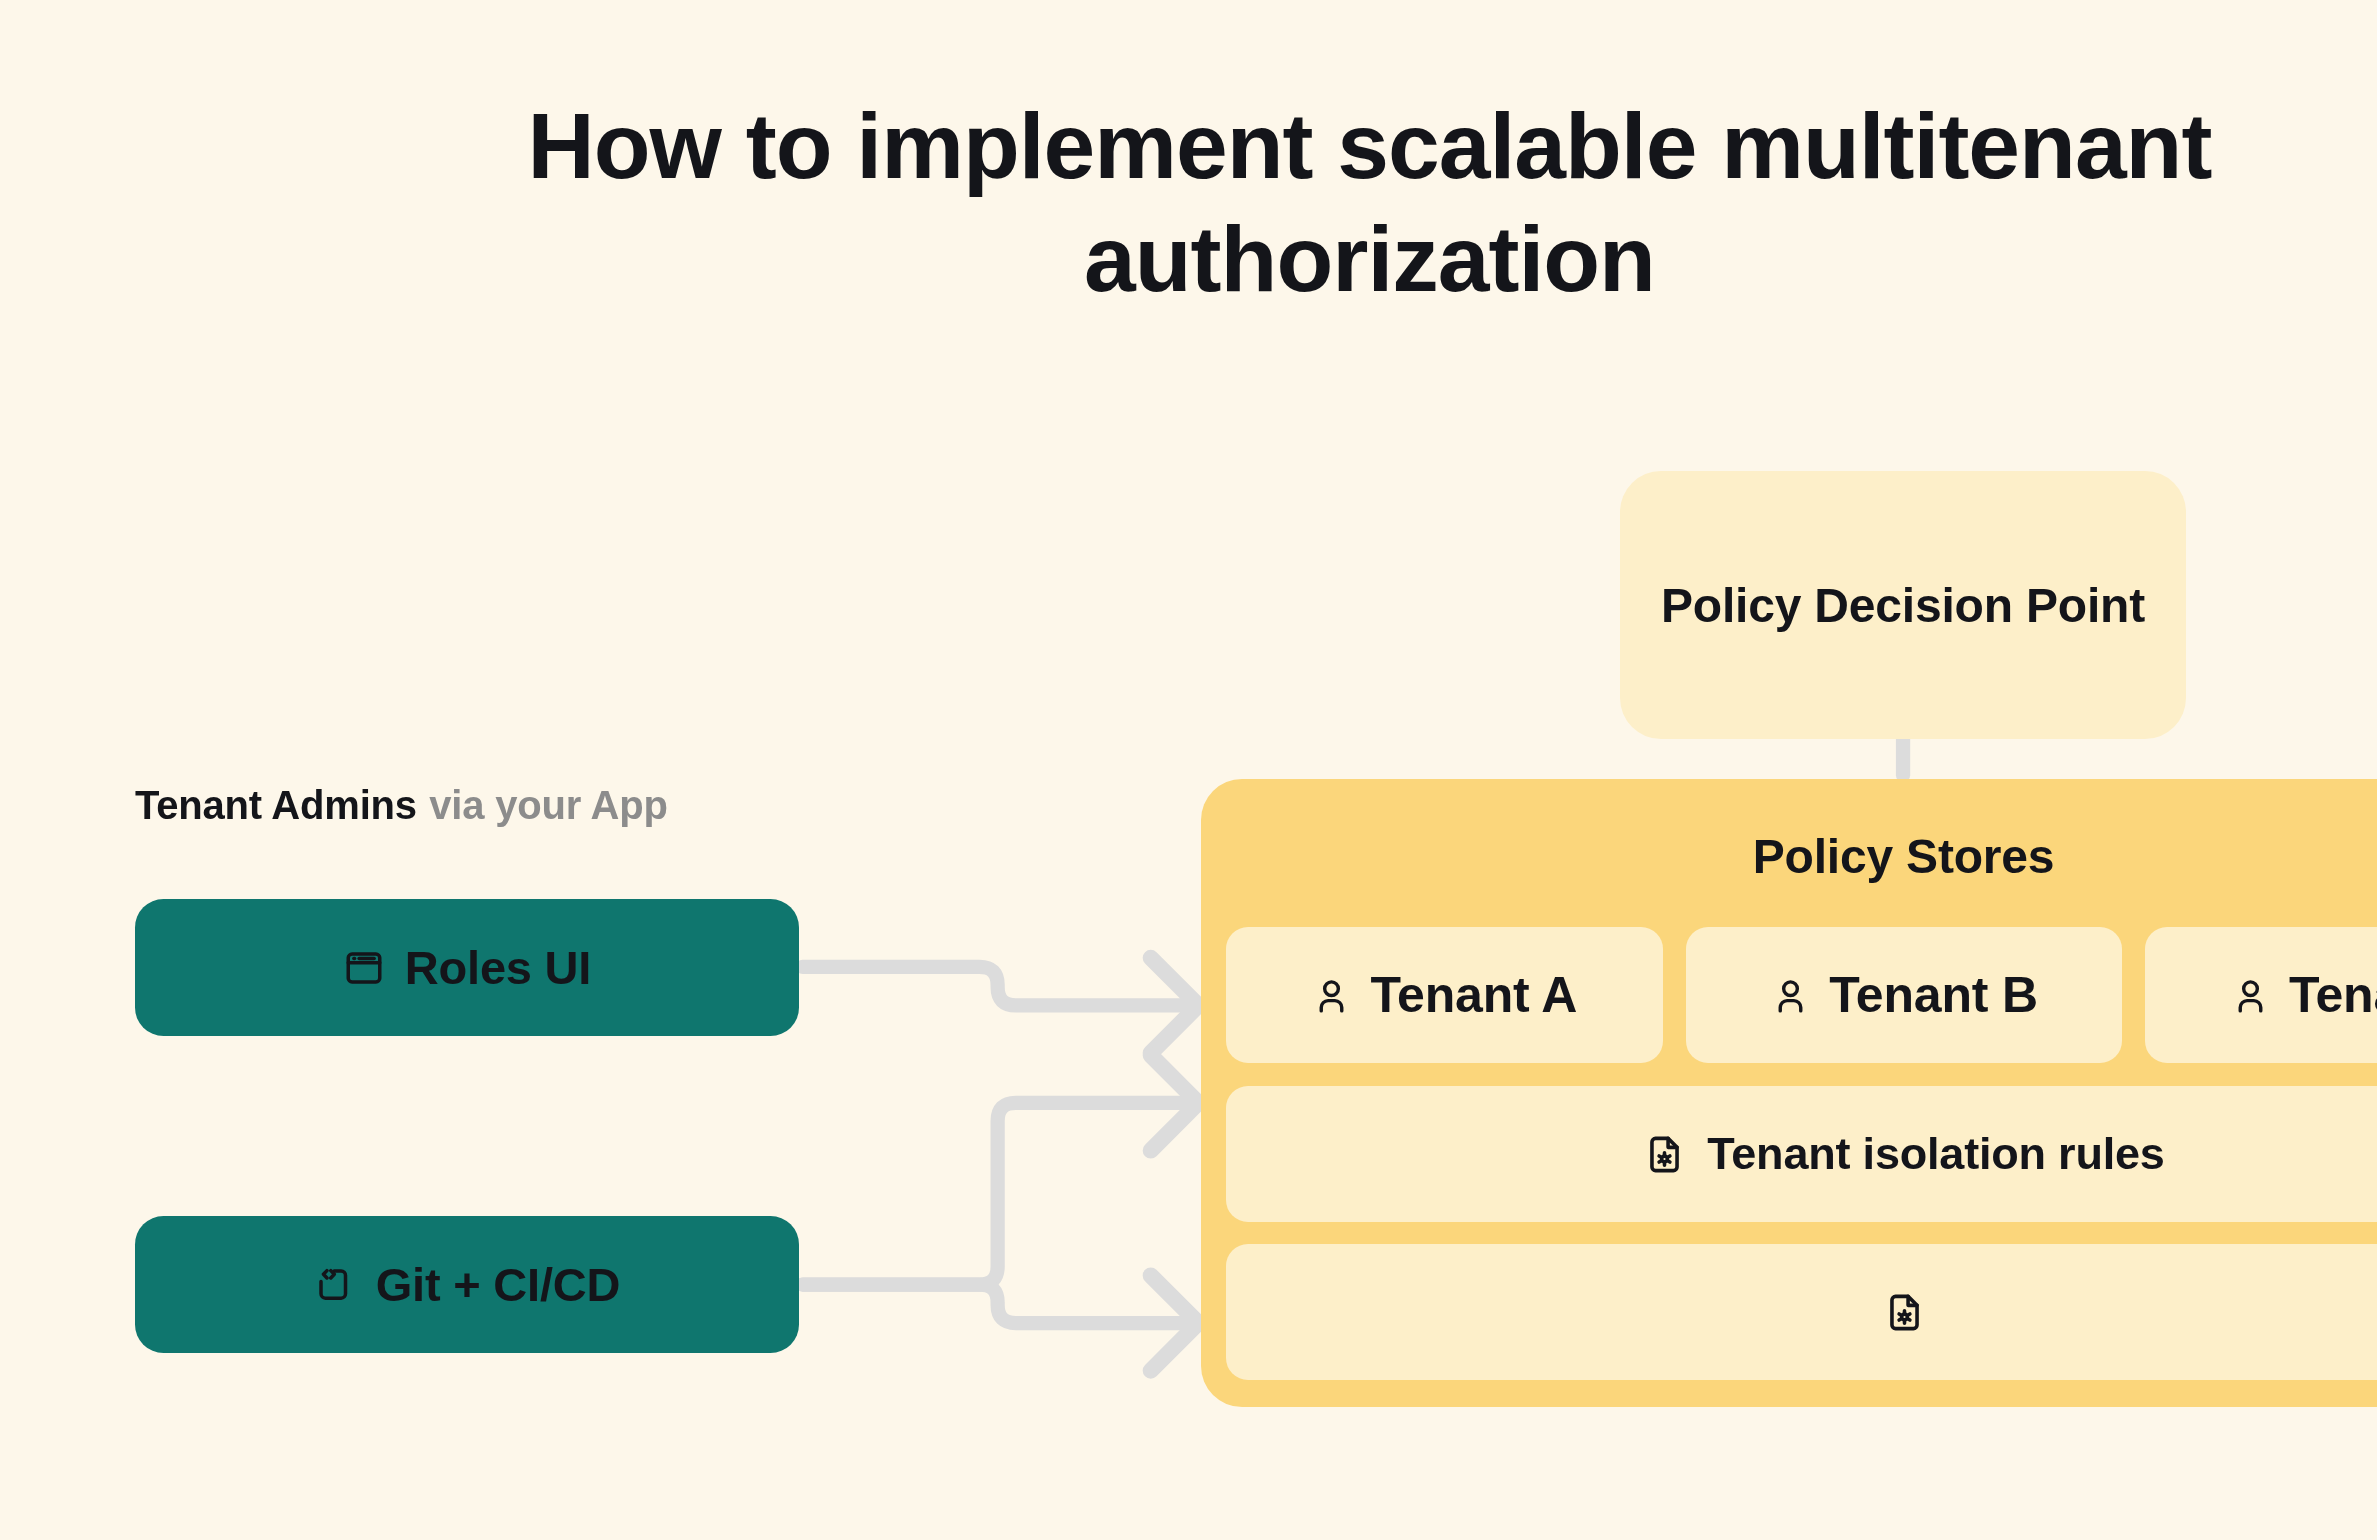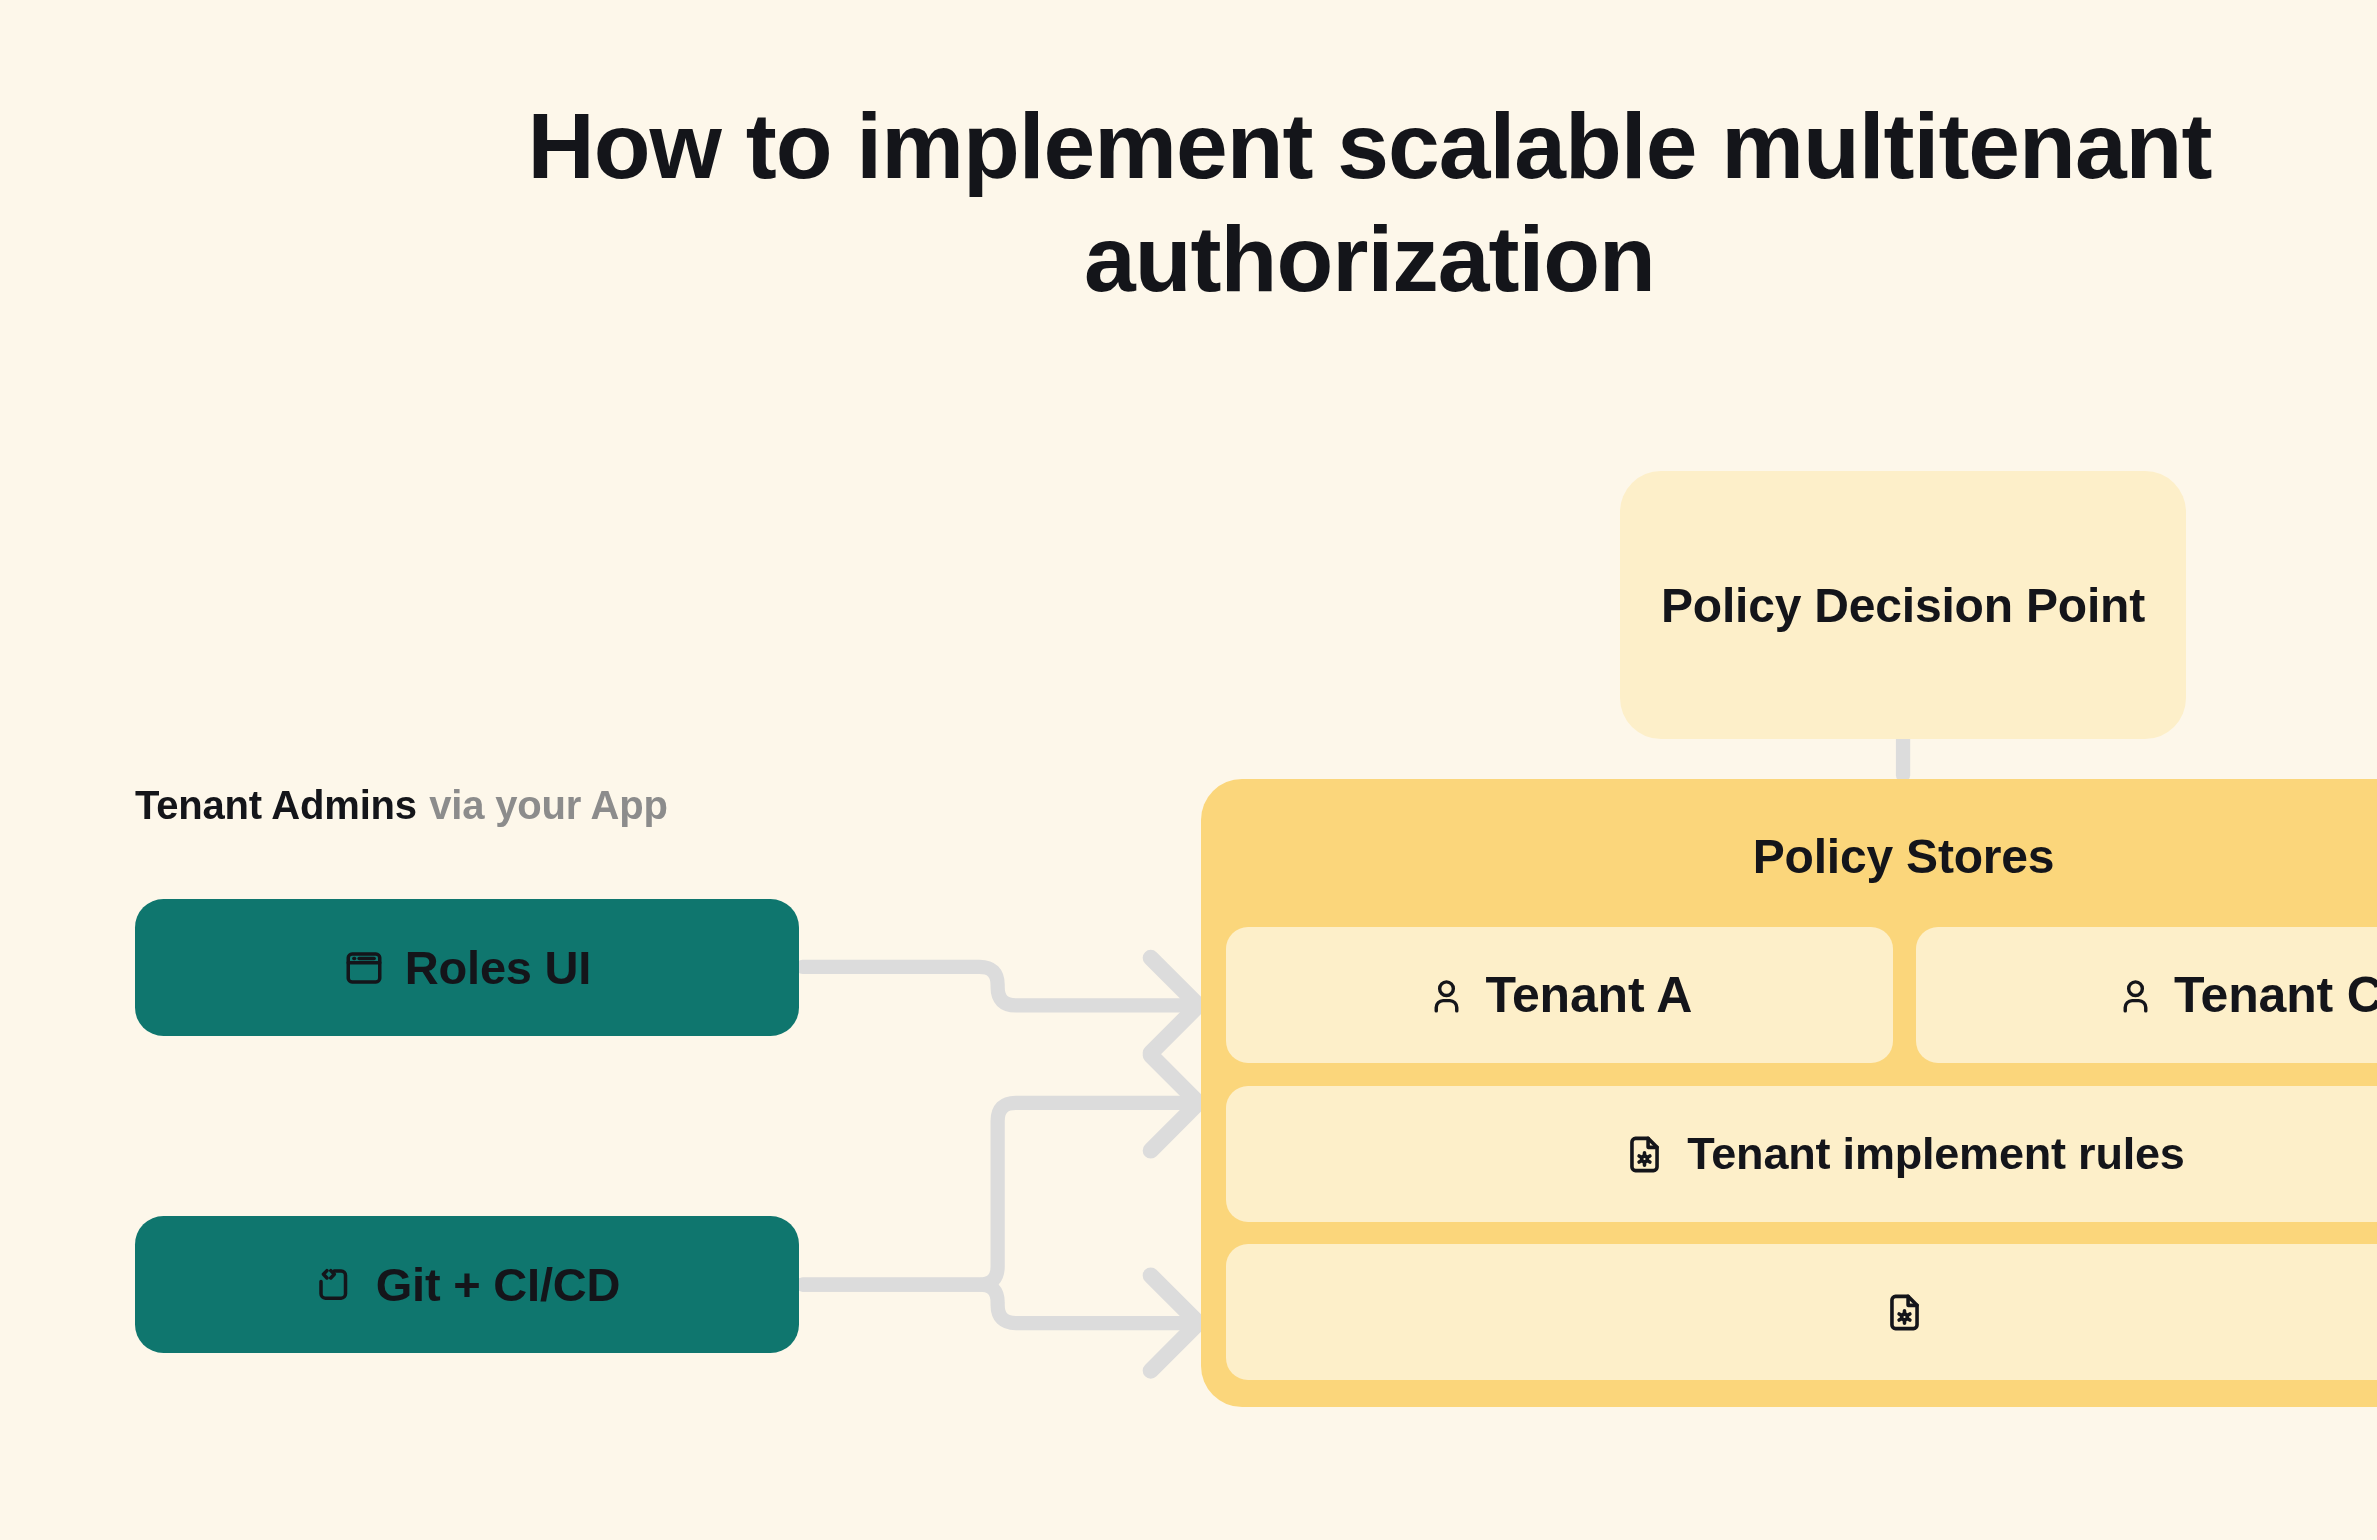--- a/index.html
+++ b/index.html
@@ -211,38 +211,45 @@
     <div class="tenant-row">
 
       <div class="tenant-card">
         <svg class="icon" width="41" height="41" viewBox="0 0 24 24" fill="none" stroke="#14151A" stroke-width="2" stroke-linecap="round" stroke-linejoin="round">
           <circle cx="12" cy="8" r="4"></circle>
           <path d="M6 21v-2a4 4 0 0 1 4-4h4a4 4 0 0 1 4 4v2"></path>
         </svg>
         <span class="tlabel">Tenant A</span>
       </div>
 
+      <div class="tenant-card">
+        <svg class="icon" width="41" height="41" viewBox="0 0 24 24" fill="none" stroke="#14151A" stroke-width="2" stroke-linecap="round" stroke-linejoin="round">
+          <circle cx="12" cy="8" r="4"></circle>
+          <path d="M6 21v-2a4 4 0 0 1 4-4h4a4 4 0 0 1 4 4v2"></path>
+        </svg>
+        <span class="tlabel">Tenant B</span>
+      </div>
 
       <div class="tenant-card">
         <svg class="icon" width="41" height="41" viewBox="0 0 24 24" fill="none" stroke="#14151A" stroke-width="2" stroke-linecap="round" stroke-linejoin="round">
           <circle cx="12" cy="8" r="4"></circle>
           <path d="M6 21v-2a4 4 0 0 1 4-4h4a4 4 0 0 1 4 4v2"></path>
         </svg>
         <span class="tlabel">Tenant C</span>
       </div>
     </div>
 
     <div id="card-isolation" class="wide-card">
       <svg class="icon" width="43" height="43" viewBox="0 0 24 24" fill="none" stroke="#14151A" stroke-width="2" stroke-linecap="round" stroke-linejoin="round">
         <path d="M14 3H7a2 2 0 0 0-2 2v14a2 2 0 0 0 2 2h10a2 2 0 0 0 2-2V8z"></path>
         <path d="M14 3v5h5"></path>
         <circle cx="12" cy="14.5" r="1.6"></circle>
         <path d="M12 11v1.2M12 16.8V18M9 12.8l1 .6M14 15.6l1 .6M15 12.8l-1 .6M10 15.6l-1 .6"></path>
       </svg>
-      <span class="wlabel">Tenant implement rules</span>
+      <span class="wlabel">Tenant isolation rules</span>
     </div>
 
     <div id="card-platform" class="wide-card">
       <svg class="icon" width="43" height="43" viewBox="0 0 24 24" fill="none" stroke="#14151A" stroke-width="2" stroke-linecap="round" stroke-linejoin="round">
         <path d="M14 3H7a2 2 0 0 0-2 2v14a2 2 0 0 0 2 2h10a2 2 0 0 0 2-2V8z"></path>
         <path d="M14 3v5h5"></path>
         <circle cx="12" cy="14.5" r="1.6"></circle>
         <path d="M12 11v1.2M12 16.8V18M9 12.8l1 .6M14 15.6l1 .6M15 12.8l-1 .6M10 15.6l-1 .6"></path>
       </svg>
     </div>

